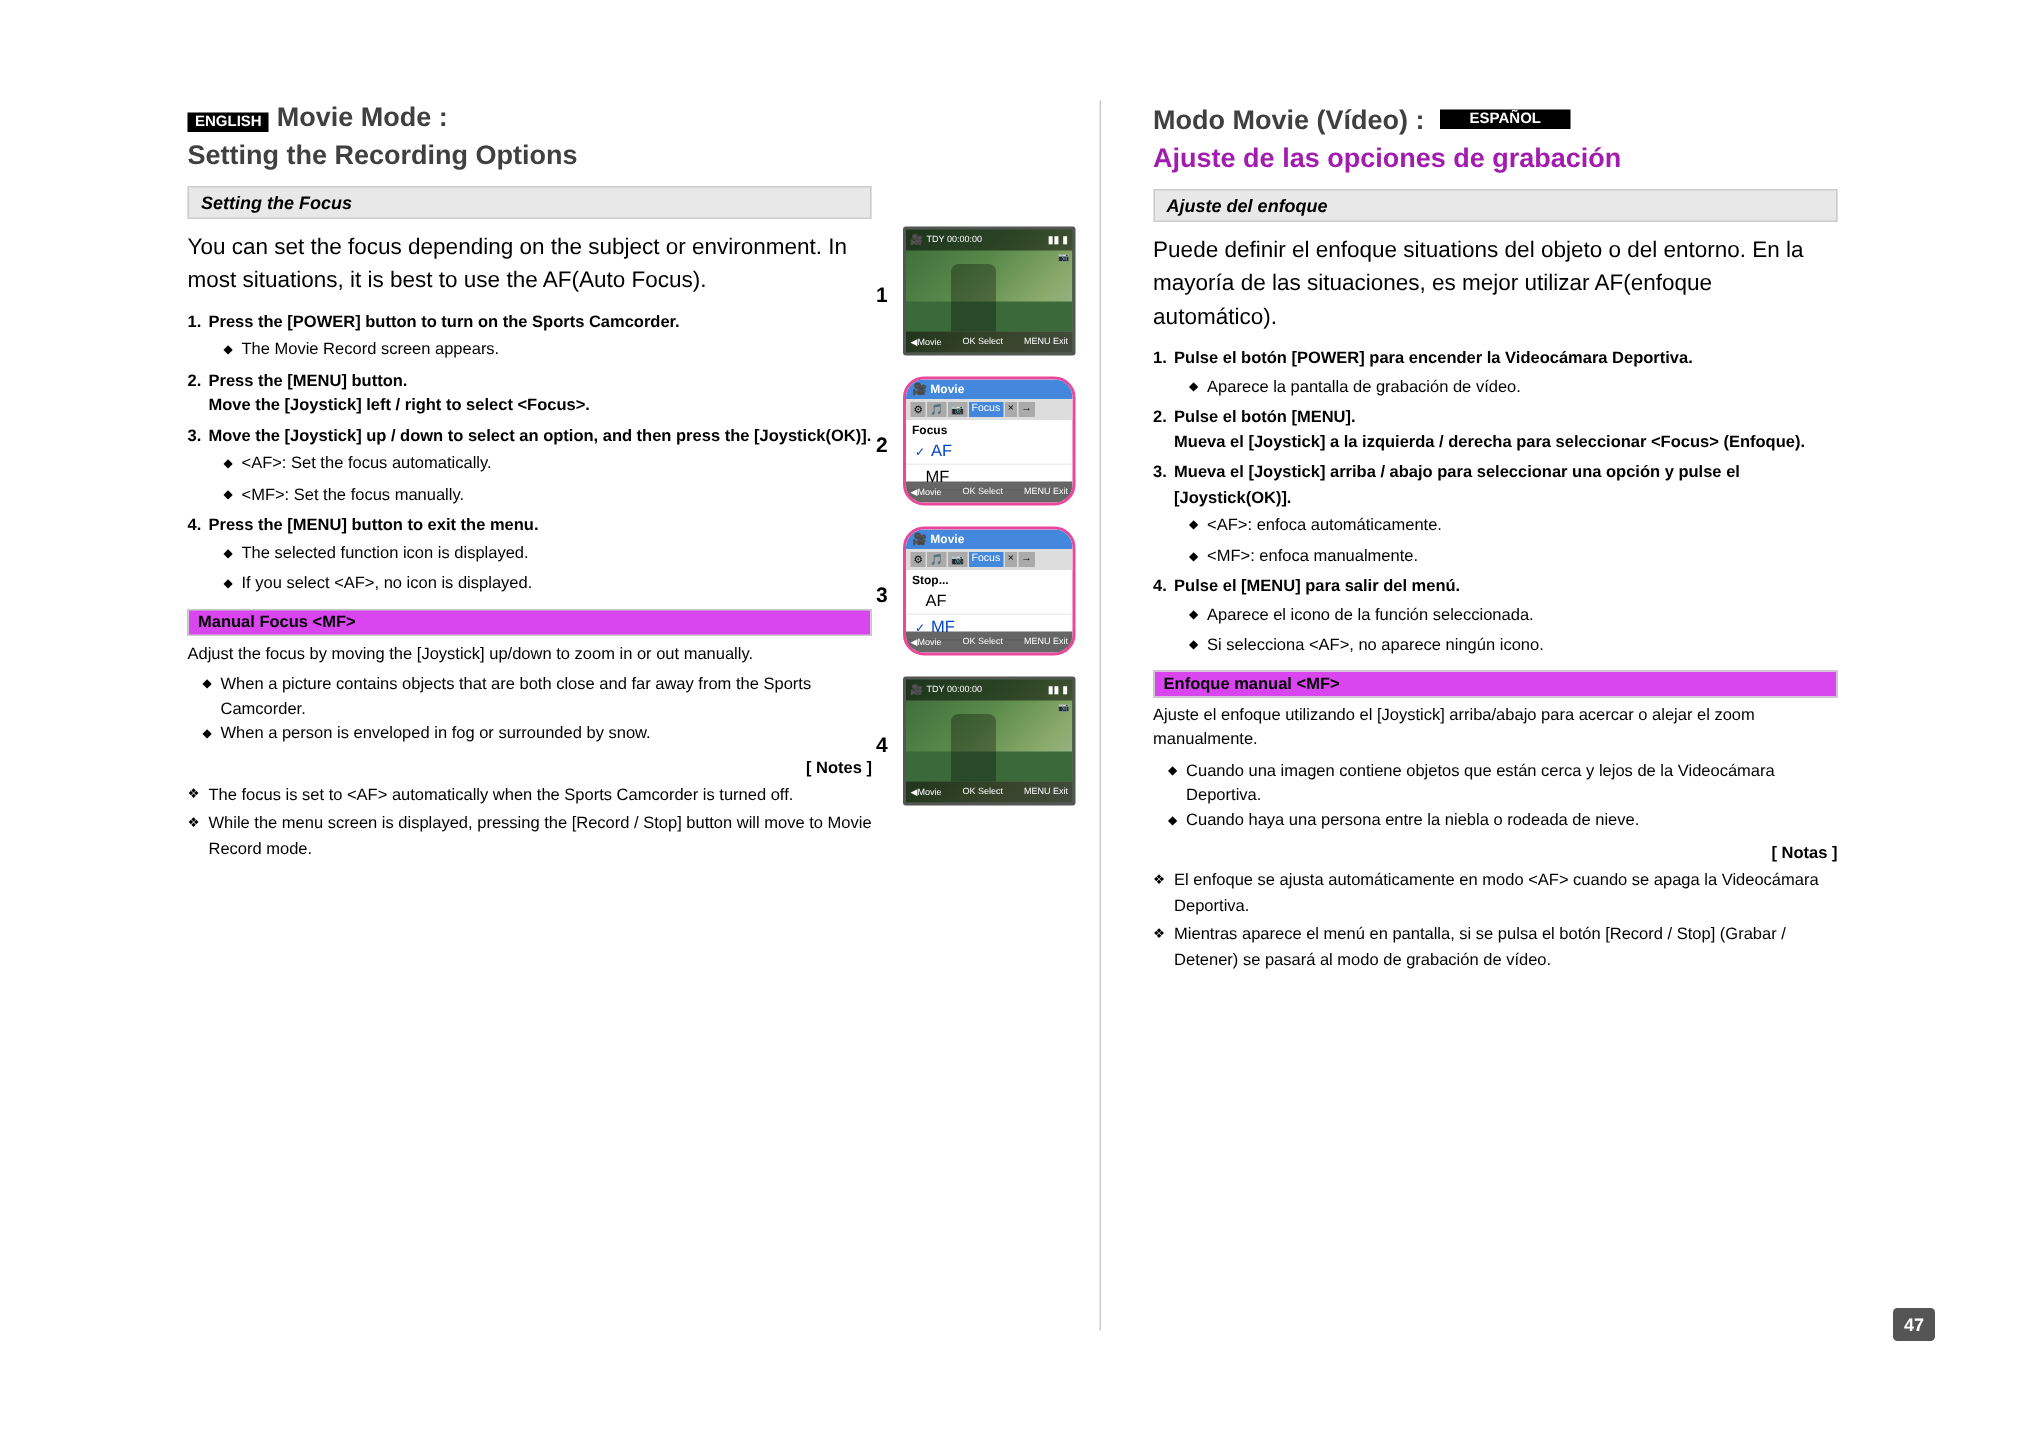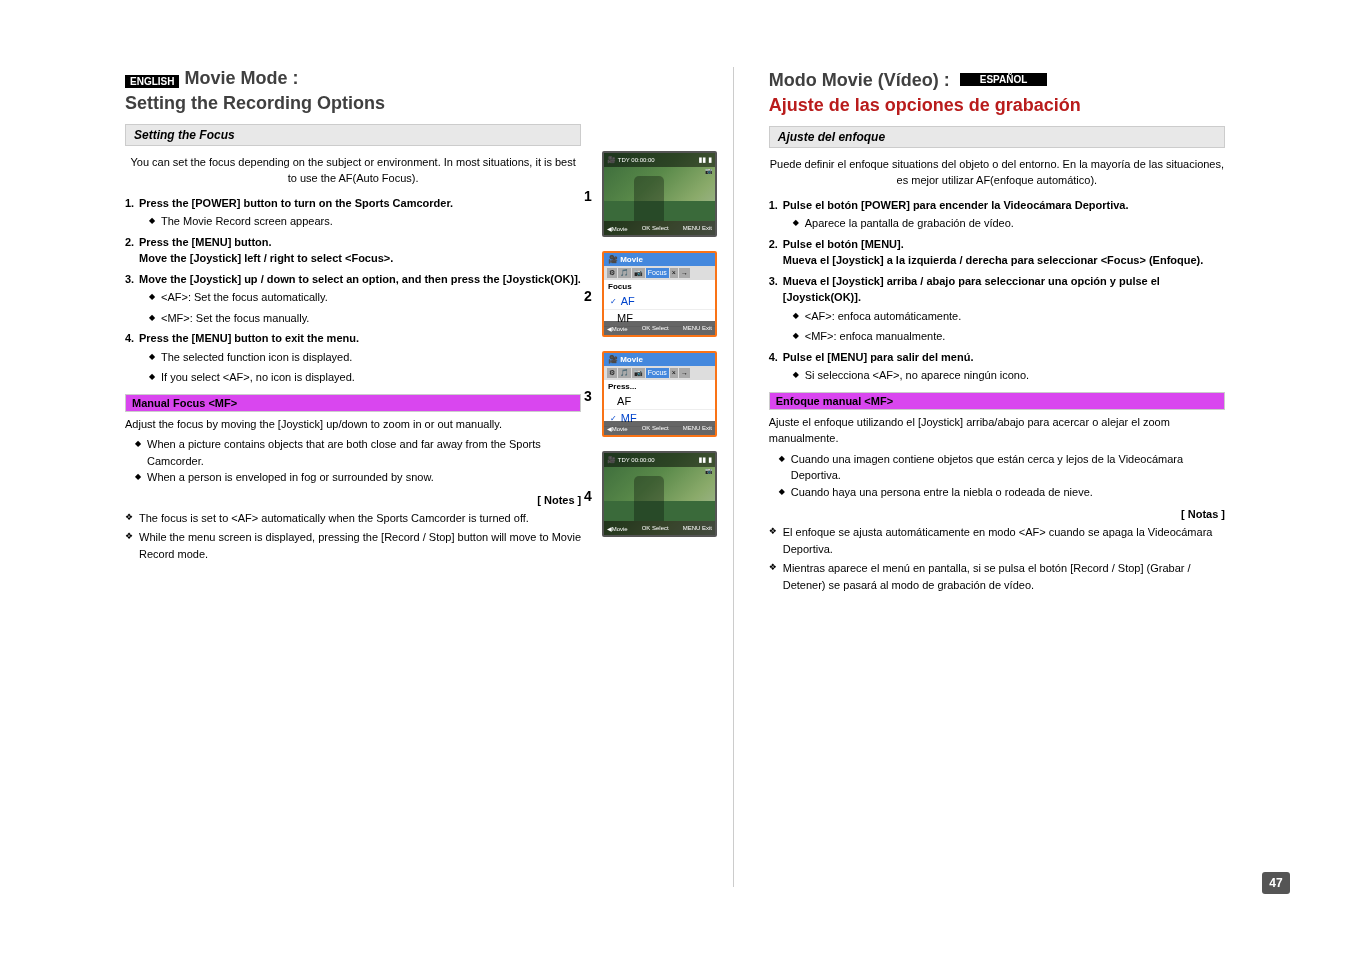--- a/index.html
+++ b/index.html
@@ -75,21 +75,21 @@
     .main-title {
       font-size: 18px;
       font-weight: bold;
       color: #404040;
       line-height: 1.3;
       margin-top: 2px;
     }
     .main-title-right {
       font-size: 18px;
       font-weight: bold;
-      color: #b91c1c;
+      color: #a21caf;
       line-height: 1.3;
       margin-top: 2px;
     }
     
     .section-header {
       background: #e8e8e8;
       border: 1px solid #ccc;
       padding: 3px 8px;
       font-style: italic;
       font-weight: bold;
@@ -101,24 +101,23 @@
       background: #e8e8e8;
       border: 1px solid #ccc;
       padding: 3px 8px;
       font-style: italic;
       font-weight: bold;
       font-size: 12px;
       margin-bottom: 8px;
       margin-top: 8px;
     }
     .intro-text {
-      font-size: 11px;
+      font-size: 15px;
       line-height: 1.5;
       margin-bottom: 8px;
-      text-align: center;
     }
     
     .numbered-list {
       list-style: none;
       padding: 0;
       margin-bottom: 8px;
     }
     .numbered-list li {
       font-size: 11px;
       line-height: 1.5;
@@ -202,24 +201,24 @@
       border: 2px solid #555;
       position: relative;
       margin-bottom: 4px;
       border-radius: 2px;
       overflow: hidden;
     }
     .cam-screen-menu {
       width: 115px;
       height: 86px;
       background: #fff;
-      border: 2px solid #f97316;
+      border: 2px solid #ec4899;
       position: relative;
       margin-bottom: 4px;
-      border-radius: 2px;
+      border-radius: 14px;
       overflow: hidden;
     }
     .cam-number {
       position: absolute;
       left: -18px;
       top: 50%;
       transform: translateY(-50%);
       font-weight: bold;
       font-size: 14px;
     }
@@ -452,21 +451,21 @@
         <div class="cam-screen-menu">
           <div class="cam-menu-title">🎥 Movie</div>
           <div style="display:flex;gap:1px;padding:2px 3px;background:#ddd;font-size:7px;flex-wrap:wrap;">
             <span style="background:#aaa;padding:1px 2px;">⚙</span>
             <span style="background:#aaa;padding:1px 2px;">🎵</span>
             <span style="background:#aaa;padding:1px 2px;">📷</span>
             <span style="background:#4488dd;padding:1px 2px;color:#fff;">Focus</span>
             <span style="background:#aaa;padding:1px 2px;">×</span>
             <span style="background:#aaa;padding:1px 2px;">→</span>
           </div>
-          <div style="font-size:8px;padding:2px 4px;font-weight:bold;">Press...</div>
+          <div style="font-size:8px;padding:2px 4px;font-weight:bold;">Stop...</div>
           <div class="focus-option">
             <span>&nbsp;</span>
             <span>AF</span>
           </div>
           <div class="focus-option active">
             <span class="focus-check">✓</span>
             <span>MF</span>
           </div>
           <div class="cam-bottom-bar">
             <span>◀Movie</span>
@@ -530,20 +529,21 @@
           <strong>Mueva el [Joystick] arriba / abajo para seleccionar una opción y pulse el [Joystick(OK)].</strong>
           <ul class="bullet-list">
             <li>&lt;AF&gt;: enfoca automáticamente.</li>
             <li>&lt;MF&gt;: enfoca manualmente.</li>
           </ul>
         </li>
         <li>
           <span class="num">4.</span>
           <strong>Pulse el [MENU] para salir del menú.</strong>
           <ul class="bullet-list">
+            <li>Aparece el icono de la función seleccionada.</li>
             <li>Si selecciona &lt;AF&gt;, no aparece ningún icono.</li>
           </ul>
         </li>
       </ol>
 
       <div class="subsection-title">Enfoque manual &lt;MF&gt;</div>
       <div class="subsection-body">Ajuste el enfoque utilizando el [Joystick] arriba/abajo para acercar o alejar el zoom manualmente.</div>
       <ul class="bullet-list">
         <li>Cuando una imagen contiene objetos que están cerca y lejos de la Videocámara Deportiva.</li>
         <li>Cuando haya una persona entre la niebla o rodeada de nieve.</li>

